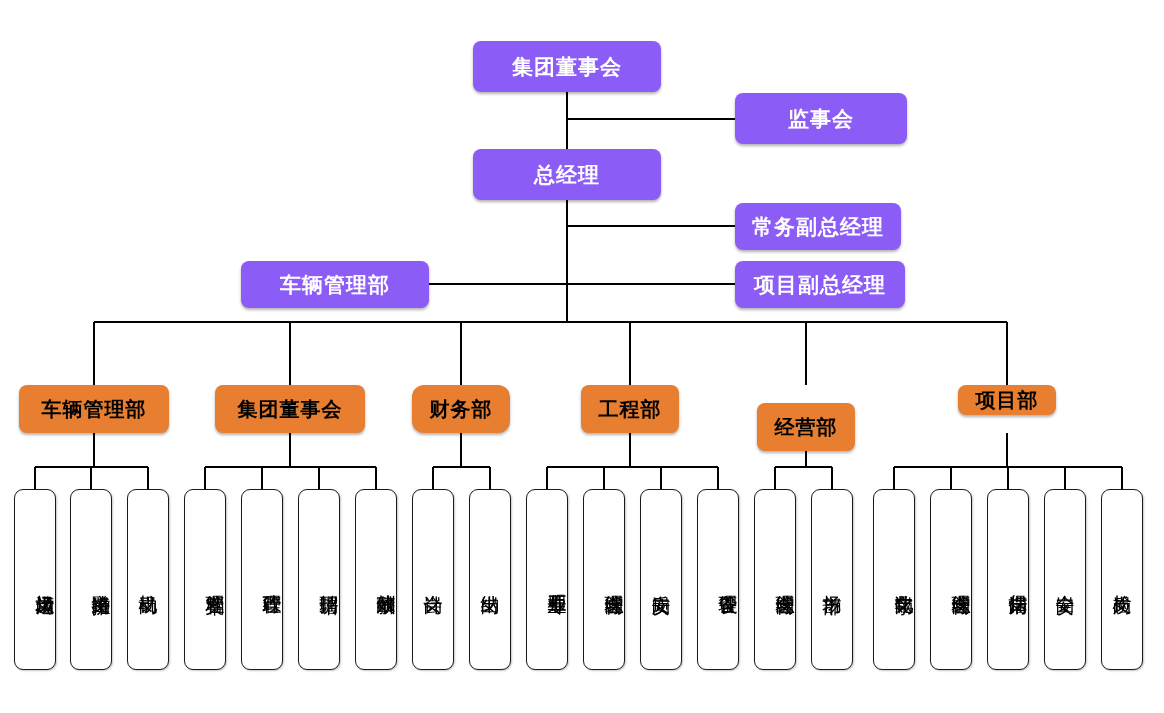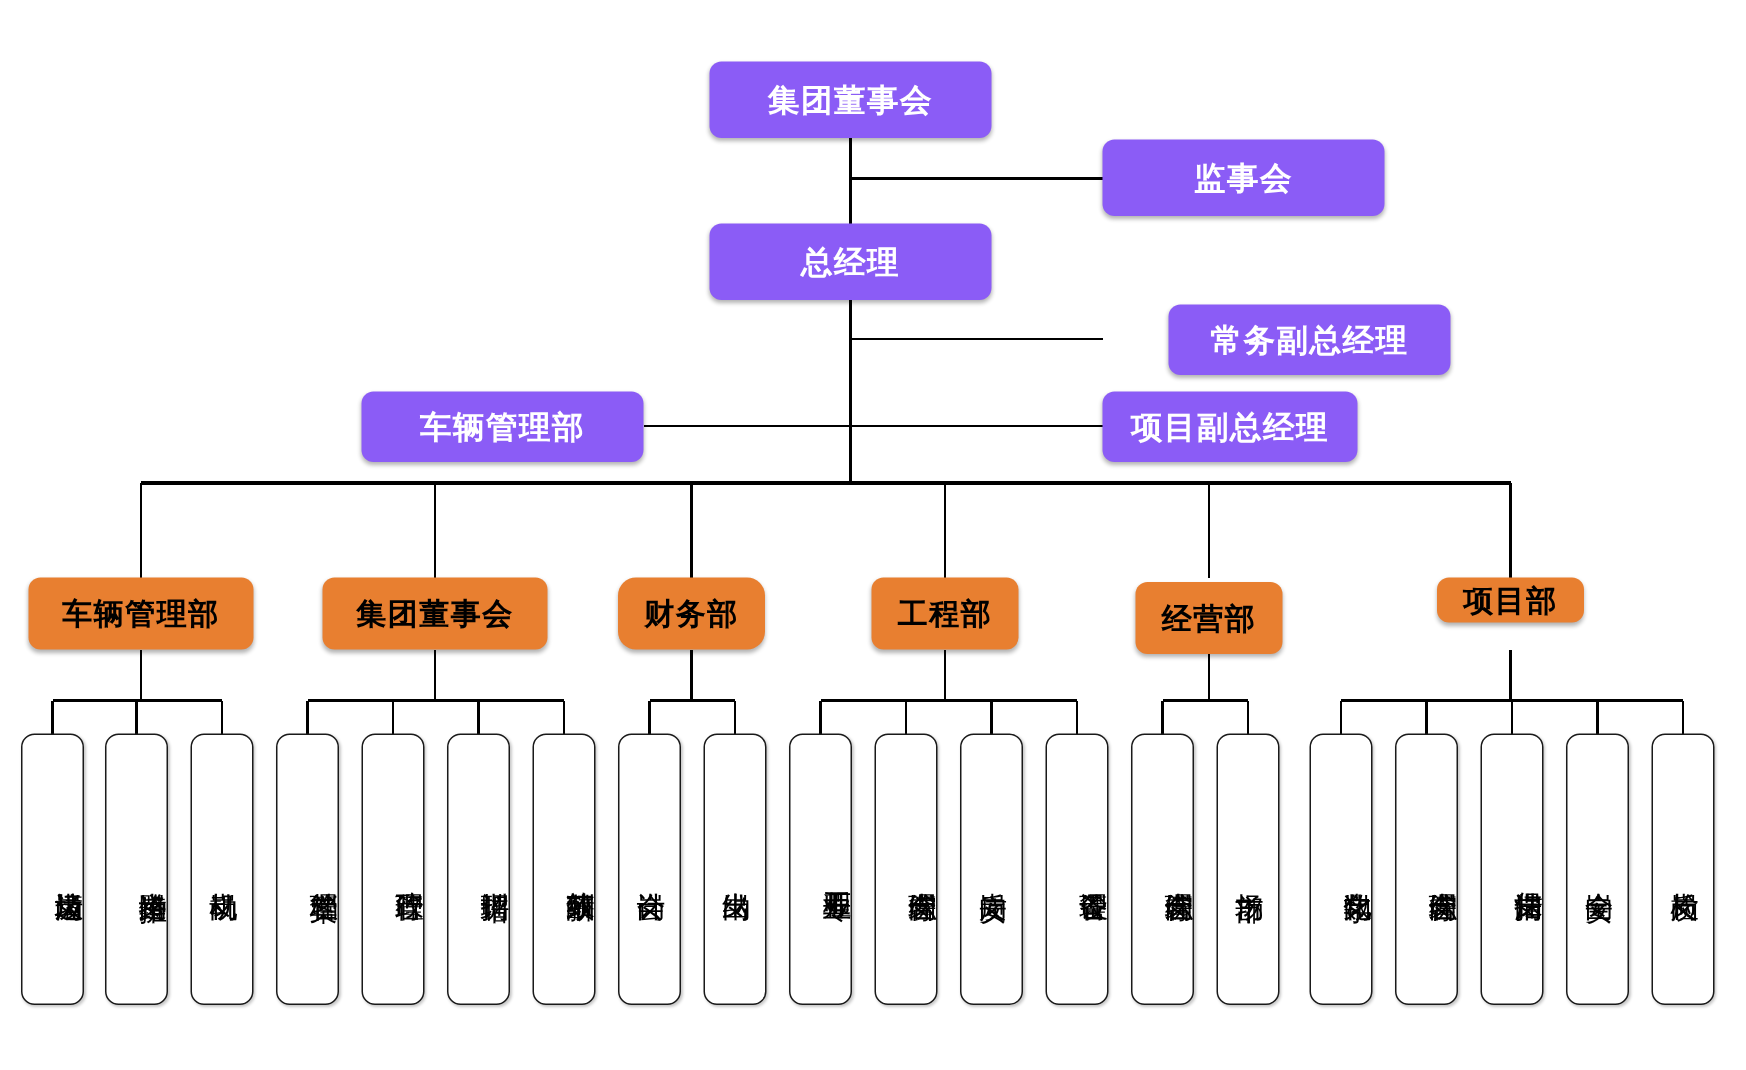--- a/index.html
+++ b/index.html
@@ -123,48 +123,48 @@
       <line x1="951" y1="467" x2="951" y2="489" stroke="#000000" stroke-width="1.6" shape-rendering="crispEdges"></line>
       <line x1="1008" y1="467" x2="1008" y2="489" stroke="#000000" stroke-width="1.6" shape-rendering="crispEdges"></line>
       <line x1="1065" y1="467" x2="1065" y2="489" stroke="#000000" stroke-width="1.6" shape-rendering="crispEdges"></line>
       <line x1="1122" y1="467" x2="1122" y2="489" stroke="#000000" stroke-width="1.6" shape-rendering="crispEdges"></line>
     </svg>
 
   <div id="nodes-layer">
       <div class="node blue" style="left: 473px; top: 41px; width: 188px; height: 51px;">
         <span class="label">集团董事会</span>
       </div>
-      <div class="node blue" style="left: 735px; top: 93px; width: 188px; height: 51px; align-items: center;">
+      <div class="node blue" style="left: 735px; top: 93px; width: 172px; height: 51px; align-items: center;">
         <span class="label">监事会</span>
       </div>
       <div class="node blue" style="left: 473px; top: 149px; width: 188px; height: 51px;">
         <span class="label">总经理</span>
       </div>
-      <div class="node blue" style="left: 779px; top: 203px; width: 188px; height: 47px;">
+      <div class="node blue" style="left: 735px; top: 203px; width: 166px; height: 47px;">
         <span class="label">常务副总经理</span>
       </div>
       <div class="node blue" style="left: 241px; top: 261px; width: 188px; height: 47px;">
         <span class="label">车辆管理部</span>
       </div>
       <div class="node blue" style="left: 735px; top: 261px; width: 170px; height: 47px;">
         <span class="label">项目副总经理</span>
       </div>
       <div class="node orange" style="left: 19px; top: 385px; width: 150px; height: 48px;">
         <span class="label">车辆管理部</span>
       </div>
       <div class="node orange" style="left: 215px; top: 385px; width: 150px; height: 48px;">
         <span class="label">集团董事会</span>
       </div>
       <div class="node orange" style="left: 412px; top: 385px; width: 98px; height: 48px; border-radius: 12px;">
         <span class="label">财务部</span>
       </div>
       <div class="node orange" style="left: 581px; top: 385px; width: 98px; height: 48px; text-align: center;">
         <span class="label">工程部</span>
       </div>
-      <div class="node orange" style="left: 757px; top: 388px; width: 98px; height: 48px; text-align: center;">
+      <div class="node orange" style="left: 757px; top: 403px; width: 98px; height: 48px; text-align: center;">
         <span class="label">经营部</span>
       </div>
       <div class="node orange" style="left: 958px; top: 385px; width: 98px; height: 30px;">
         <span class="label">项目部</span>
       </div>
       <div class="node leaf" style="left: 14px; top: 489px; width: 42px; height: 181px;">
         <span class="label">垃圾清运岗</span>
       </div>
       <div class="node leaf" style="left: 70px; top: 489px; width: 42px; height: 181px;">
         <span class="label">道路维护岗</span>

